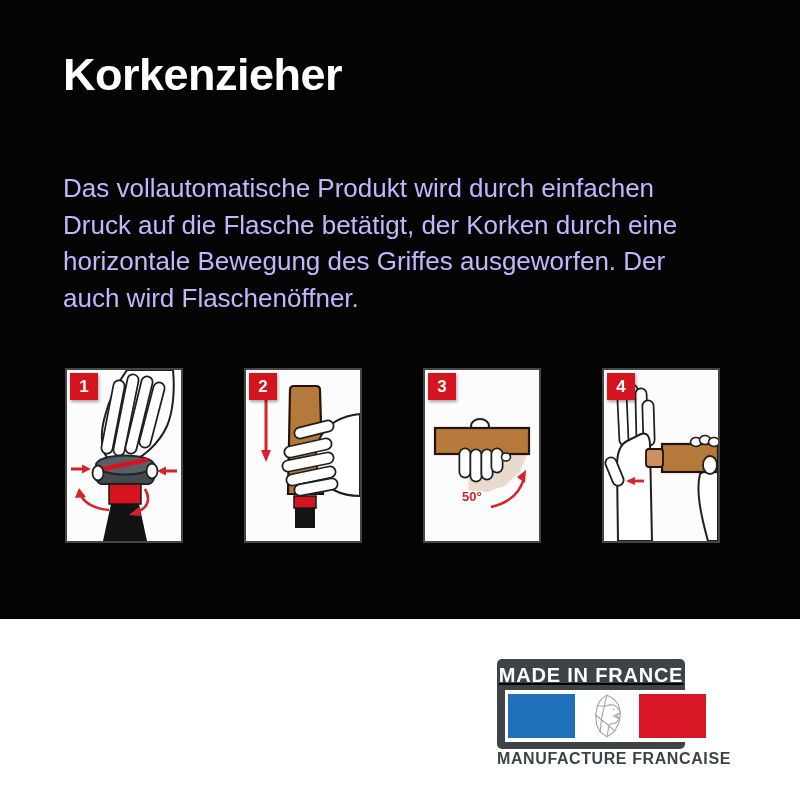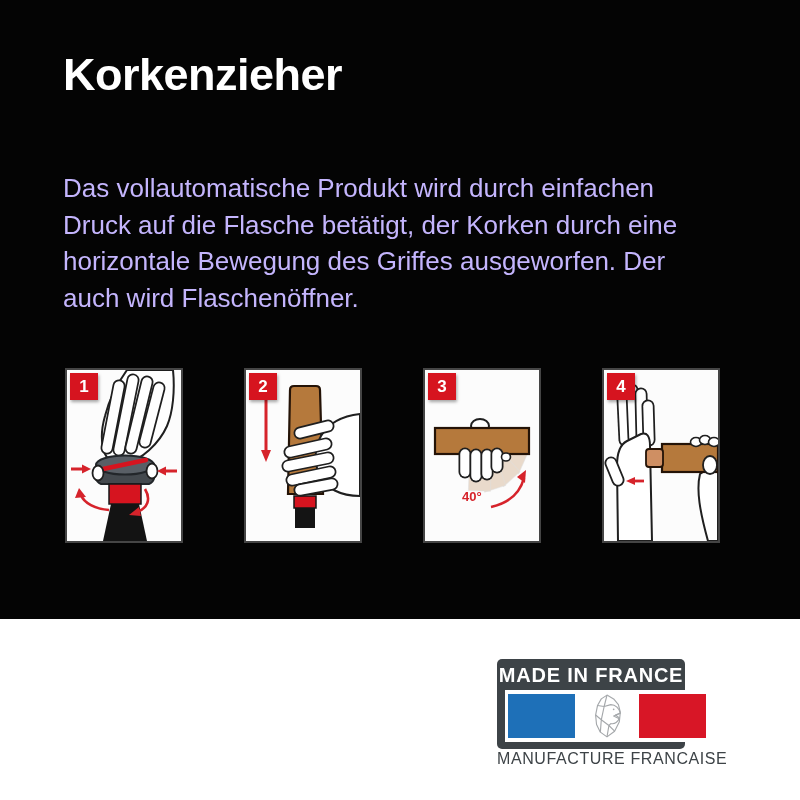--- a/index.html
+++ b/index.html
@@ -22,29 +22,29 @@
 
   
   .fo { stroke:#1f1f1f; stroke-width:13; stroke-linecap:round; fill:none; }
   .ff { stroke:#ffffff; stroke-width:9.5; stroke-linecap:round; fill:none; }
   .palm { fill:#ffffff; stroke:#1f1f1f; stroke-width:2; }
   .wood { fill:#b5793c; stroke:#241307; stroke-width:2.2; }
   .red-stroke { stroke:#d6232b; fill:none; }
   .red-fill { fill:#d6232b; }
 
   
-  .mif-badge { position:absolute; left:497px; top:659px; width:188px; height:90px; background:#3d4347; border-radius:5px; }
+  .mif-badge { position:absolute; left:497px; top:659px; width:188px; height:90px; background:#3d4347; border-radius:5px;text-decoration:underline; }
   .mif-title { margin:0; padding-top:5px; text-align:center; color:#ffffff; font-size:20px; font-weight:700; letter-spacing:0.8px; }
   .mif-flag { position:absolute; left:8px; top:31px; width:204px; height:52px; background:#ffffff;
               display:flex; align-items:center; justify-content:space-between; padding:0 3px; box-sizing:border-box; }
   .flag-blue { width:67px; height:44px; background:#1e70b8; }
   .flag-red  { width:67px; height:44px; background:#d81626; }
   .lion { width:38px; height:46px; }
   .mif-sub { position:absolute; left:497px; top:750px; width:220px; text-align:center; color:#3d4347;
-             font-size:16px; font-weight:400; letter-spacing:0.6px; white-space:nowrap; }
+             font-size:16px; font-weight:700; letter-spacing:0.6px; white-space:nowrap; }
 </style>
 </head>
 <body>
 
 <div class="canvas">
 
   <section class="hero">
 
     <h1 class="headline">
       <div>Korkenzieher</div>
@@ -115,21 +115,21 @@
             <line class="ff" x1="82" y1="88" x2="42" y2="96"></line>
           <line class="fo" x1="84" y1="102" x2="46" y2="110"></line>
             <line class="ff" x1="84" y1="102" x2="46" y2="110"></line>
           <line class="fo" x1="86" y1="114" x2="54" y2="120"></line>
             <line class="ff" x1="86" y1="114" x2="54" y2="120"></line>
         </svg>
       </figure>
 
       <figure class="step-card" style="margin:0;">
         <span class="step-badge">3</span>
-        <span class="rotation-label">40°</span>
+        <span class="rotation-label">50°</span>
         <svg class="step-art" viewBox="0 0 114 171">
 
           <g fill="#b5793c" opacity="0.25" stroke="#8a8a8a" stroke-opacity="0.5">
             <rect x="56" y="64" width="46" height="22" transform="rotate(24 56 75)"></rect>
             <rect x="56" y="64" width="46" height="22" transform="rotate(48 56 75)"></rect>
             <rect x="56" y="64" width="46" height="22" transform="rotate(72 56 75)"></rect>
             <rect x="56" y="64" width="46" height="22" transform="rotate(92 56 75)"></rect>
           </g>
 
           <ellipse cx="55" cy="56" rx="9" ry="7" fill="#ffffff" stroke="#1f1f1f" stroke-width="2"></ellipse>

